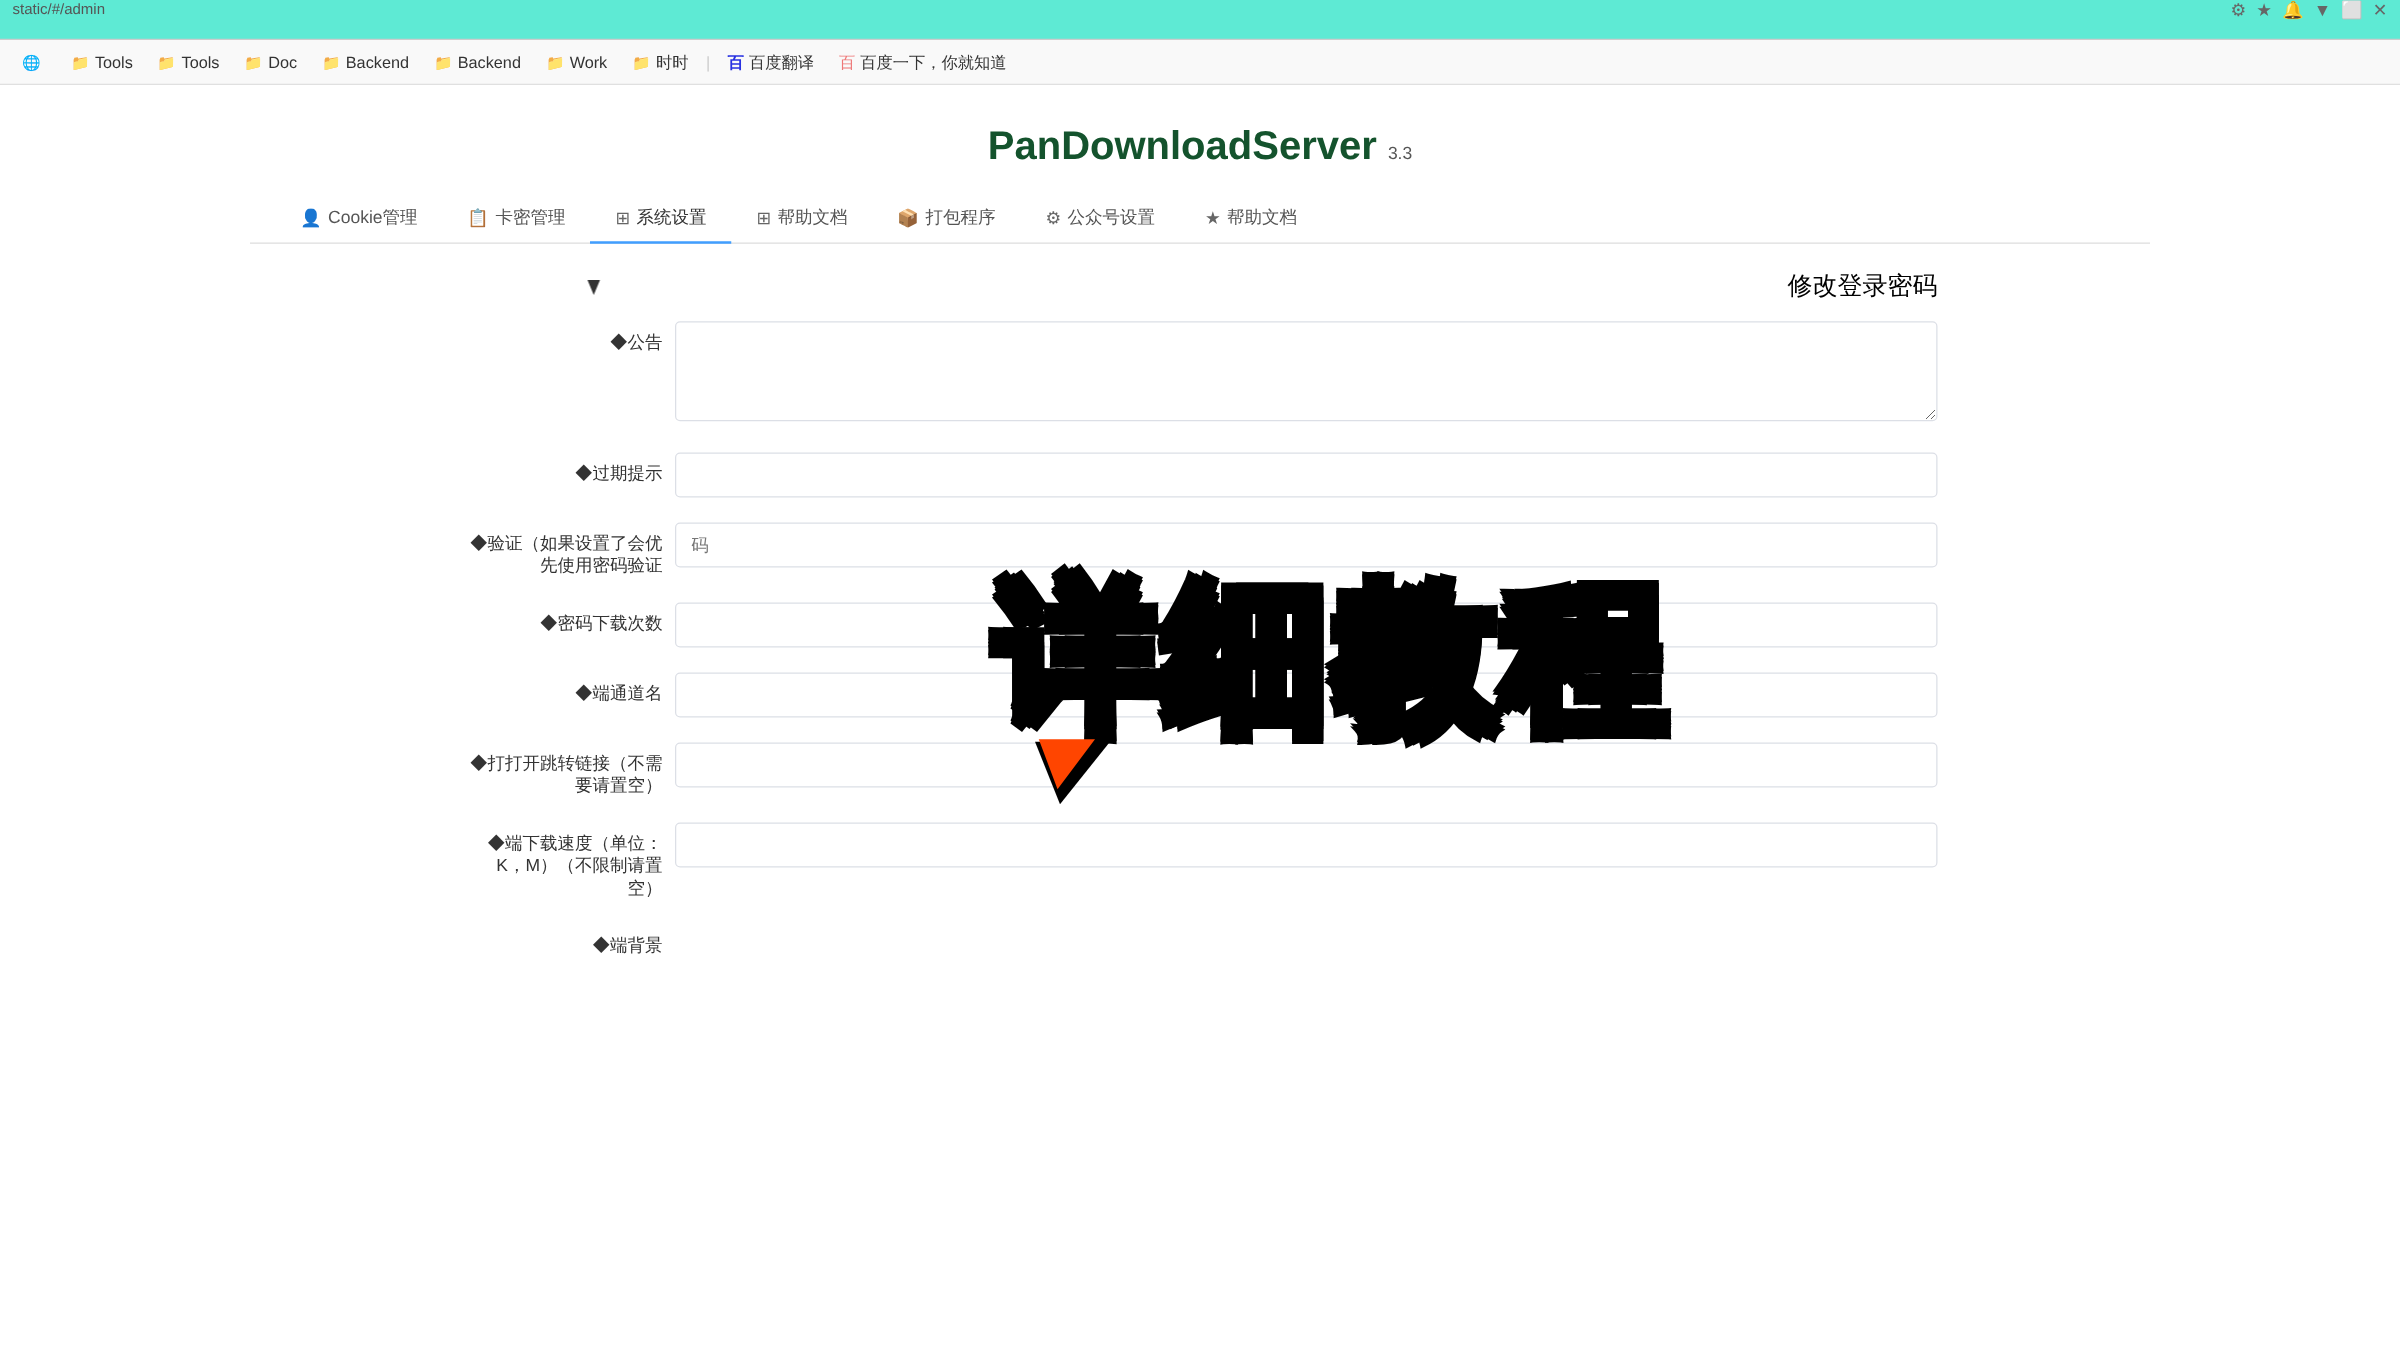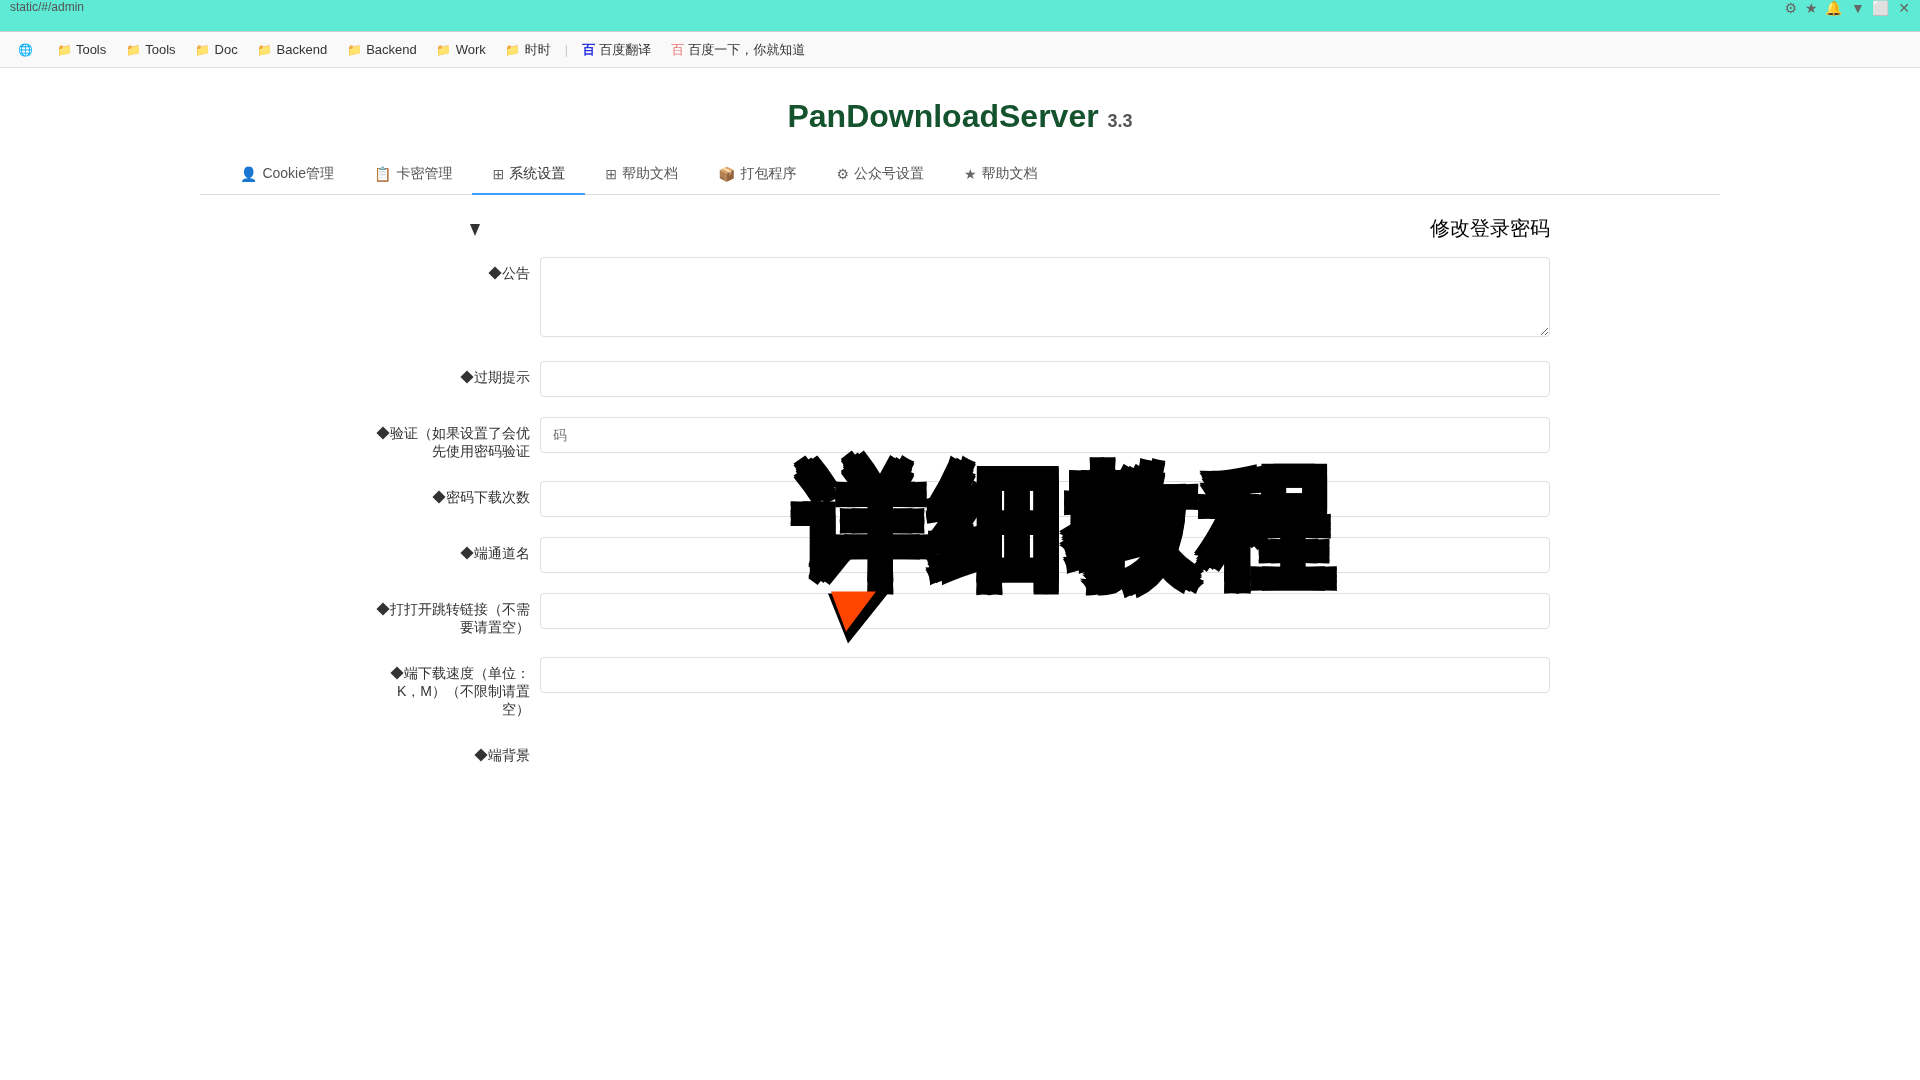--- a/index.html
+++ b/index.html
@@ -80,23 +80,23 @@
     .page-header {
       text-align: center;
       padding: 30px 20px 20px;
     }
     .site-title {
       font-size: 32px;
       font-weight: bold;
       color: #14532d;
     }
     .site-version {
-      font-size: 18px;
+      font-size: 14px;
       color: #555;
-      font-weight: bold;
+      font-weight: normal;
     }
 
     
     .nav-tabs {
       display: flex;
       border-bottom: 1px solid #ddd;
       padding: 0 20px;
       background: #fff;
       margin: 0 200px;
     }

